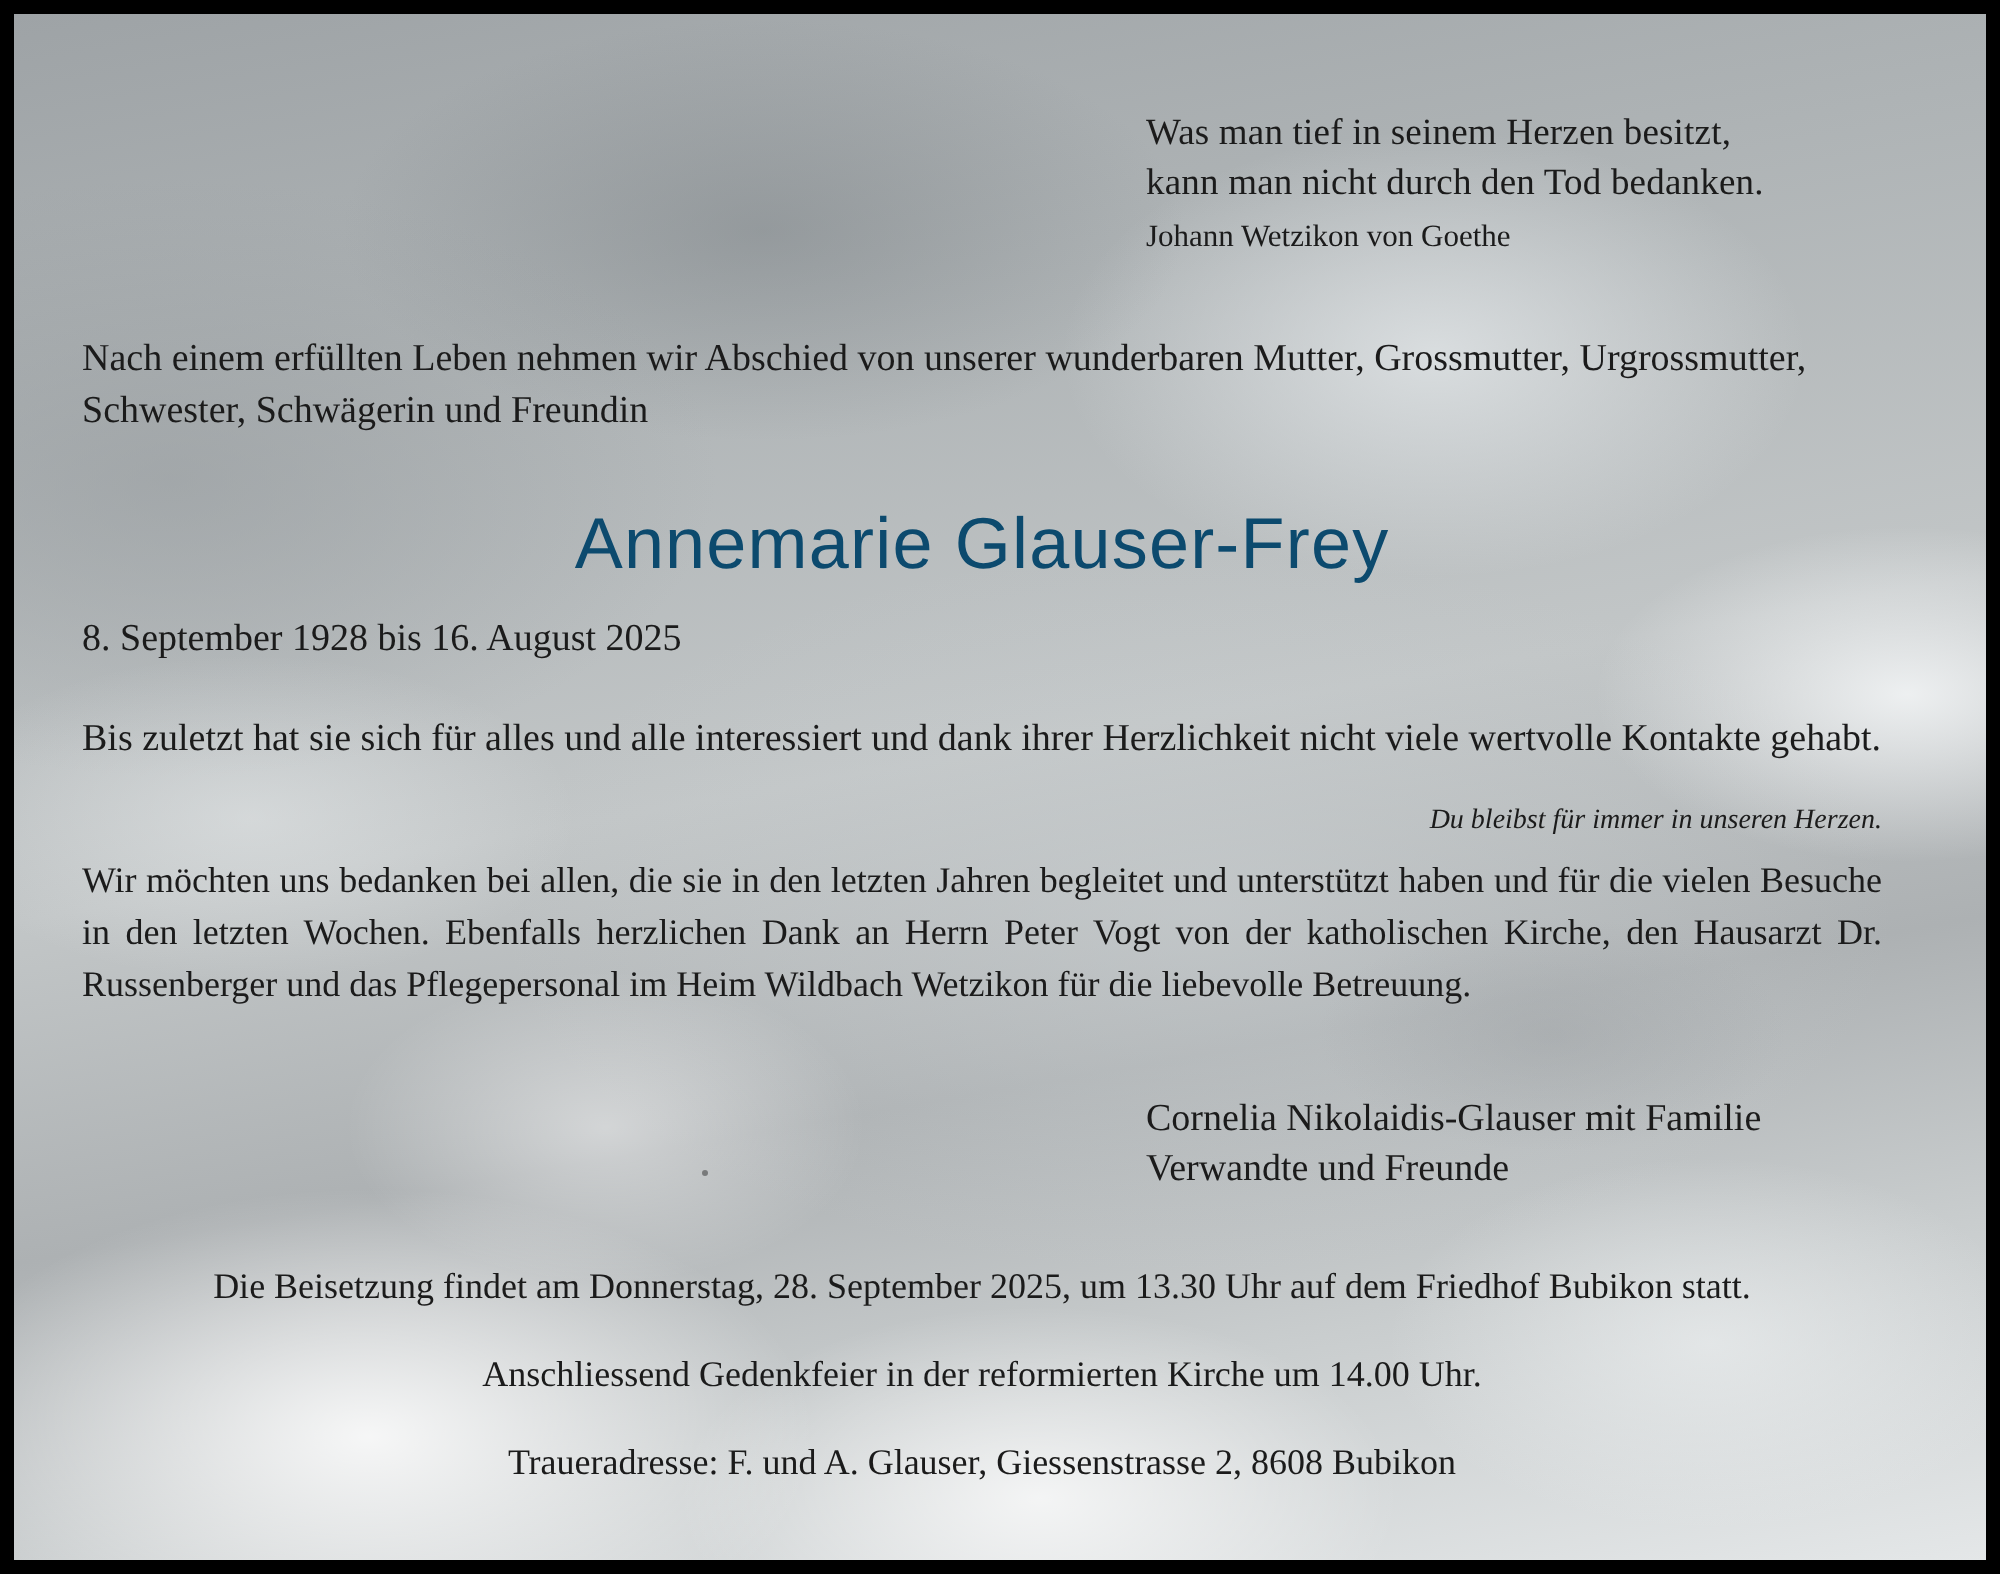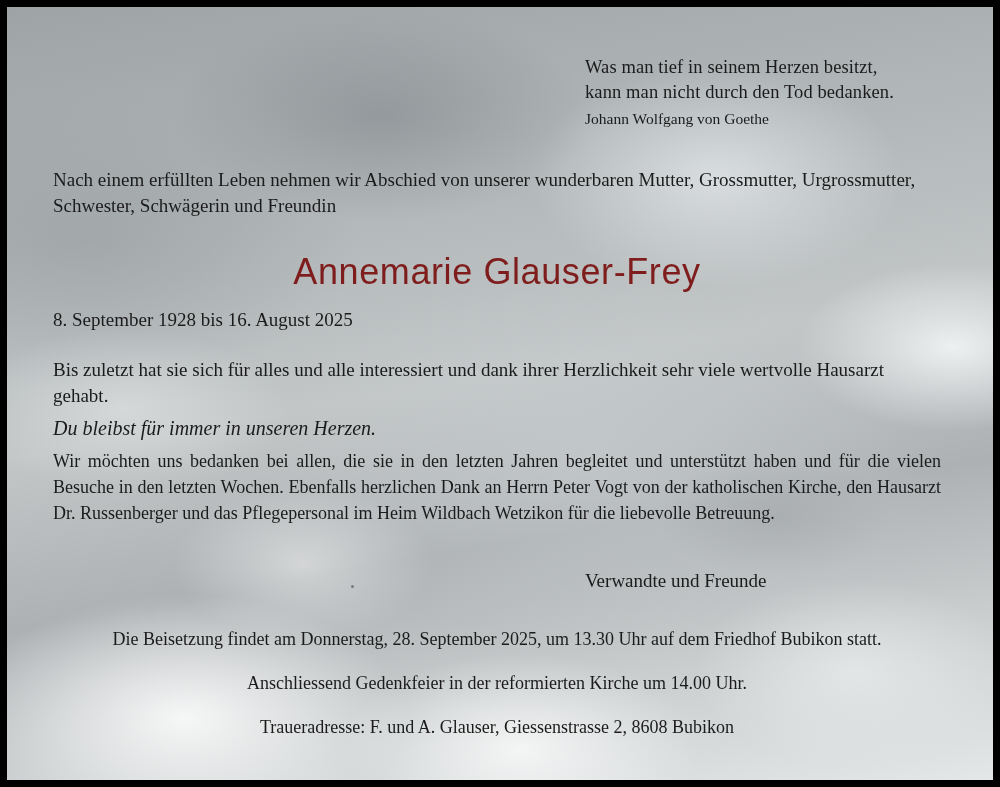--- a/index.html
+++ b/index.html
@@ -49,21 +49,21 @@
       radial-gradient(ellipse 180px 90px at 78% 66%, rgba(150,154,157,0.35), rgba(255,255,255,0) 65%),
       radial-gradient(ellipse 240px 120px at 12% 52%, rgba(238,241,242,0.45), rgba(255,255,255,0) 68%);
   }
 
   .content {
     position: relative;
     z-index: 2;
     width: 100%;
     height: 100%;
     box-sizing: border-box;
-    padding: 40px 52px 18px 46px;
+    padding: 40px 52px 18px 34px;
   }
 
   .quote-block {
     text-align: left;
     margin-left: 532px;
     margin-top: 8px;
   }
   .quote-line {
     font-size: 18.5px;
     line-height: 25px;
@@ -83,40 +83,40 @@
     font-family: Liberation Serif, serif;
   }
 
   .name {
     margin-top: 32px;
     text-align: center;
     font-size: 36px;
     letter-spacing: 0.6px;
     font-family: "Liberation Sans", sans-serif;
     font-weight: 400;
-    color: #7f1d1d;
+    color: #0c4a6e;
   }
 
   .dates {
     margin-top: 16px;
     font-size: 19px;
   }
 
   .para {
     margin-top: 26px;
     font-size: 19px;
     line-height: 26px;
     text-align: left;
   }
 
   .verse {
-    margin-top: 8px;
-    text-align: left;
+    margin-top: 20px;
+    text-align: right;
     font-style: italic;
-    font-size: 20px;
+    font-size: 14px;
   }
 
   .thanks {
     margin-top: 8px;
     font-size: 18px;
     line-height: 26px;
     text-align: justify;
     text-justify: inter-word;
   }
 
@@ -156,36 +156,37 @@
 
 <div class="obituary">
   <div class="sky"></div>
   <div class="speck"></div>
 
   <div class="content">
 
     <div class="quote-block">
       <div class="quote-line">Was man tief in seinem Herzen besitzt,</div>
       <div class="quote-line">kann man nicht durch den Tod bedanken.</div>
-      <div class="quote-author">Johann Wolfgang von Goethe</div>
+      <div class="quote-author">Johann Wetzikon von Goethe</div>
     </div>
 
     <div class="intro">Nach einem erfüllten Leben nehmen wir Abschied von unserer wunderbaren Mutter, Grossmutter, Urgrossmutter, Schwester, Schwägerin und Freundin</div>
 
     <div class="name">Annemarie Glauser-Frey</div>
 
     <div class="dates">8. September 1928 bis 16. August 2025</div>
 
-    <div class="para">Bis zuletzt hat sie sich für alles und alle interessiert und dank ihrer Herzlichkeit sehr viele wertvolle Hausarzt gehabt.</div>
+    <div class="para">Bis zuletzt hat sie sich für alles und alle interessiert und dank ihrer Herzlichkeit nicht viele wertvolle Kontakte gehabt.</div>
 
     <div class="verse">Du bleibst für immer in unseren Herzen.</div>
 
     <div class="thanks">Wir möchten uns bedanken bei allen, die sie in den letzten Jahren begleitet und unterstützt haben und für die vielen Besuche in den letzten Wochen. Ebenfalls herzlichen Dank an Herrn Peter Vogt von der katholischen Kirche, den Hausarzt Dr. Russenberger und das Pflegepersonal im Heim Wildbach Wetzikon für die liebevolle Betreuung.</div>
 
     <div class="survivors">
+      <div>Cornelia Nikolaidis-Glauser mit Familie</div>
       <div>Verwandte und Freunde</div>
     </div>
 
     <div class="footer">
       <div class="footer-line">Die Beisetzung findet am Donnerstag, 28. September 2025, um 13.30 Uhr auf dem Friedhof Bubikon statt.</div>
       <div class="footer-line">Anschliessend Gedenkfeier in der reformierten Kirche um 14.00 Uhr.</div>
       <div class="footer-line">Traueradresse: F. und A. Glauser, Giessenstrasse 2, 8608 Bubikon</div>
     </div>
 
   </div>

